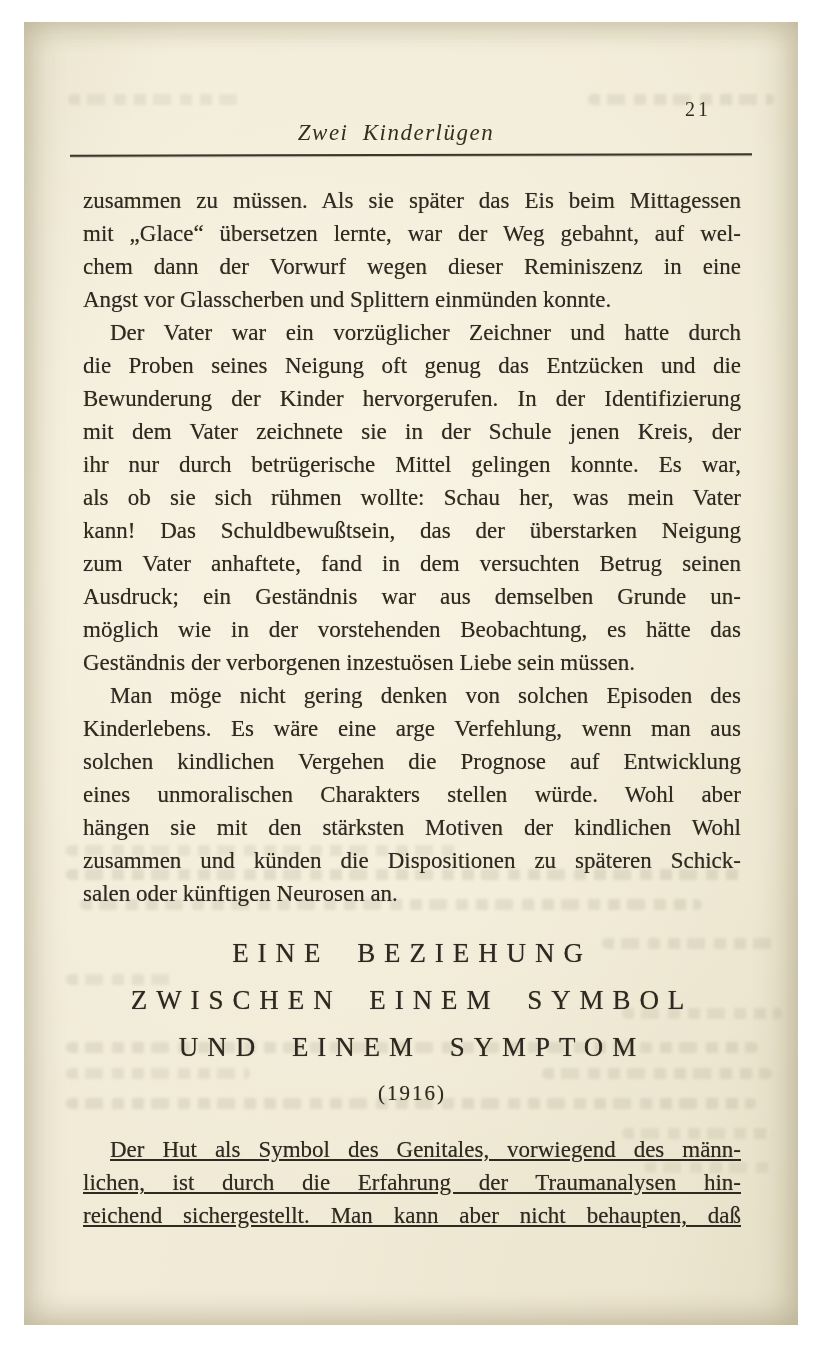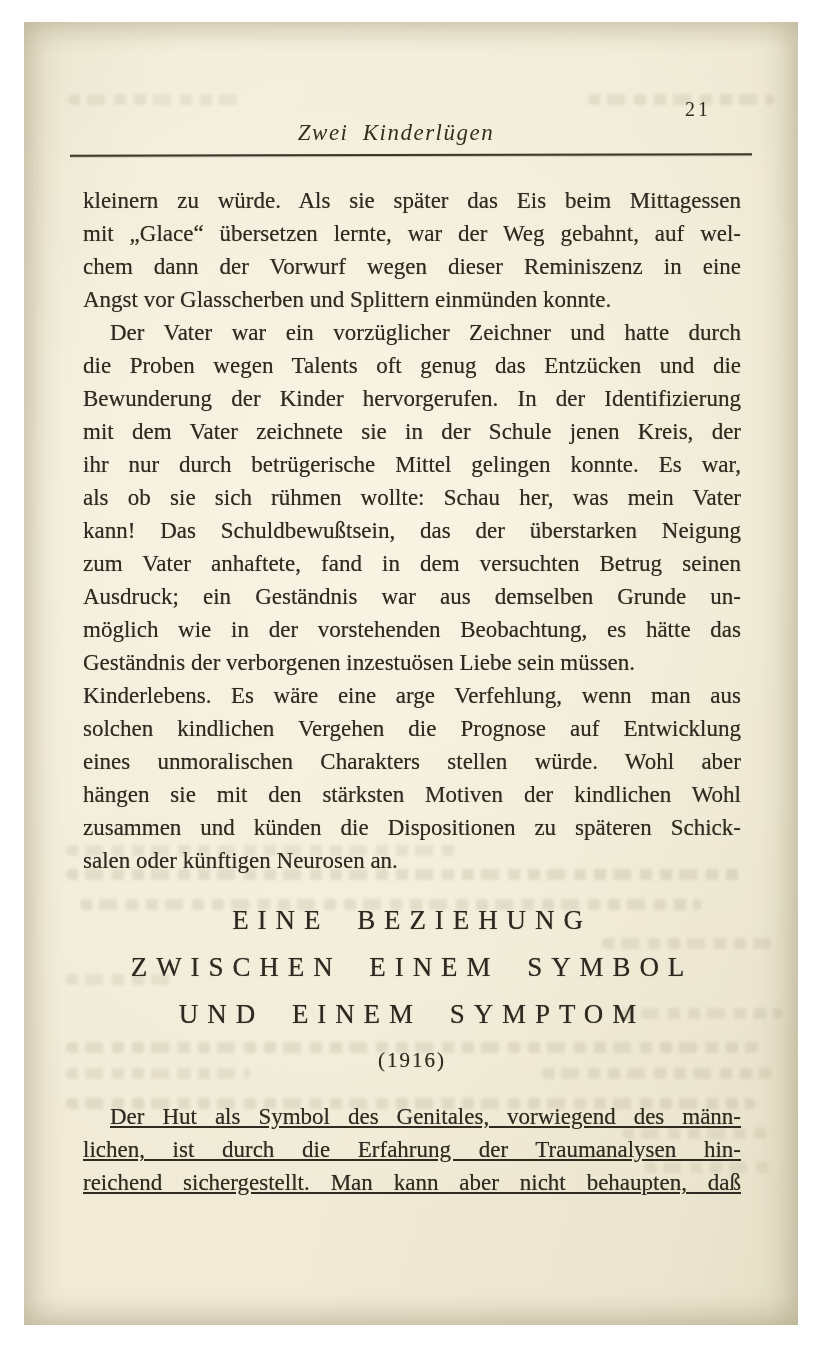--- a/index.html
+++ b/index.html
@@ -151,41 +151,42 @@
       <div class="running-header">
         <span class="running-title">Zwei Kinderlügen</span>
         <span class="page-number">21</span>
       </div>
 
       <div class="rule"></div>
 
       <div class="bodytext">
 
         <div class="para">
-          <div class="line">kleinern zu würde. Als sie später das Eis beim Mittagessen</div>
+          <div class="line">zusammen zu müssen. Als sie später das Eis beim Mittagessen</div>
           <div class="line">mit „Glace“ übersetzen lernte, war der Weg gebahnt, auf wel-</div>
           <div class="line">chem dann der Vorwurf wegen dieser Reminiszenz in eine</div>
           <div class="line last">Angst vor Glasscherben und Splittern einmünden konnte.</div>
         </div>
 
         <div class="para">
           <div class="line first">Der Vater war ein vorzüglicher Zeichner und hatte durch</div>
-          <div class="line">die Proben wegen Talents oft genug das Entzücken und die</div>
+          <div class="line">die Proben seines Neigung oft genug das Entzücken und die</div>
           <div class="line">Bewunderung der Kinder hervorgerufen. In der Identifizierung</div>
           <div class="line">mit dem Vater zeichnete sie in der Schule jenen Kreis, der</div>
           <div class="line">ihr nur durch betrügerische Mittel gelingen konnte. Es war,</div>
           <div class="line">als ob sie sich rühmen wollte: Schau her, was mein Vater</div>
           <div class="line">kann! Das Schuldbewußtsein, das der überstarken Neigung</div>
           <div class="line">zum Vater anhaftete, fand in dem versuchten Betrug seinen</div>
           <div class="line">Ausdruck; ein Geständnis war aus demselben Grunde un-</div>
           <div class="line">möglich wie in der vorstehenden Beobachtung, es hätte das</div>
           <div class="line last">Geständnis der verborgenen inzestuösen Liebe sein müssen.</div>
         </div>
 
         <div class="para">
+          <div class="line first">Man möge nicht gering denken von solchen Episoden des</div>
           <div class="line">Kinderlebens. Es wäre eine arge Verfehlung, wenn man aus</div>
           <div class="line">solchen kindlichen Vergehen die Prognose auf Entwicklung</div>
           <div class="line">eines unmoralischen Charakters stellen würde. Wohl aber</div>
           <div class="line">hängen sie mit den stärksten Motiven der kindlichen Wohl</div>
           <div class="line">zusammen und künden die Dispositionen zu späteren Schick-</div>
           <div class="line last">salen oder künftigen Neurosen an.</div>
         </div>
 
         <h1 class="section-heading">
           <div class="h-line">EINE BEZIEHUNG</div>

